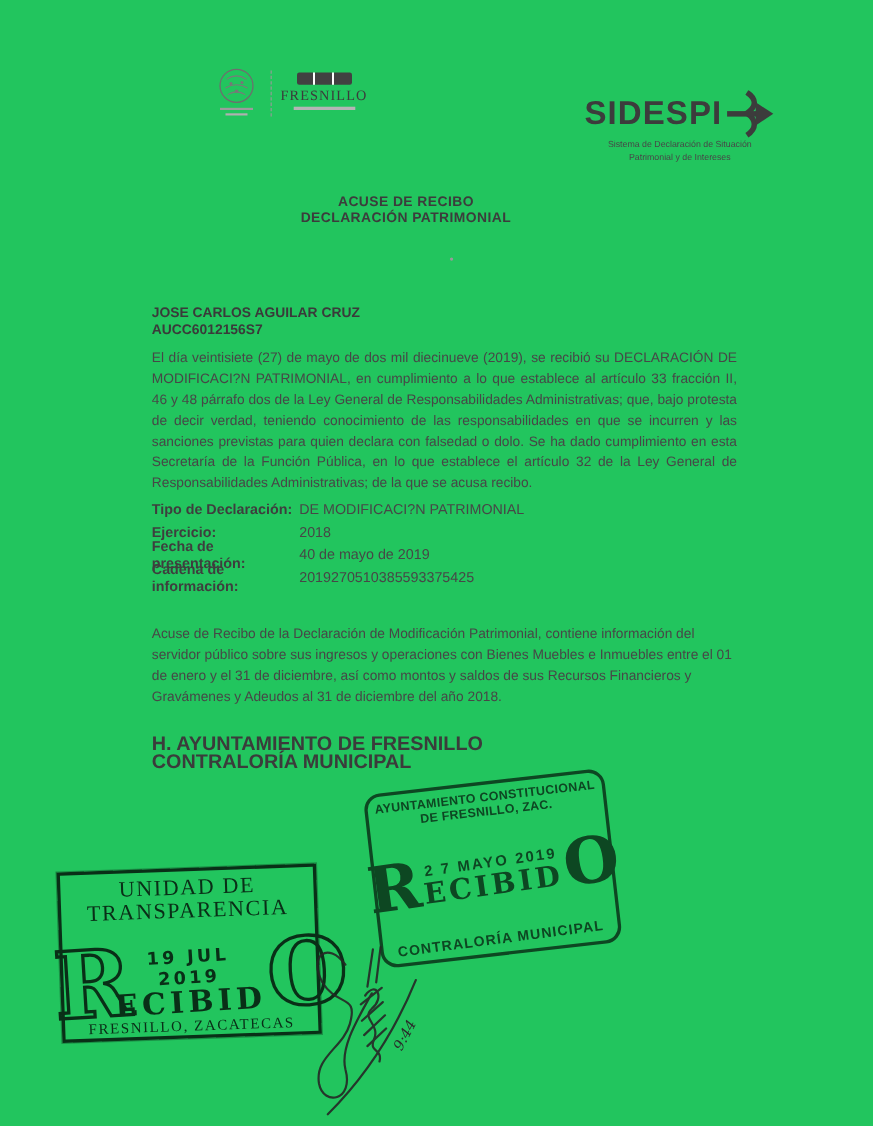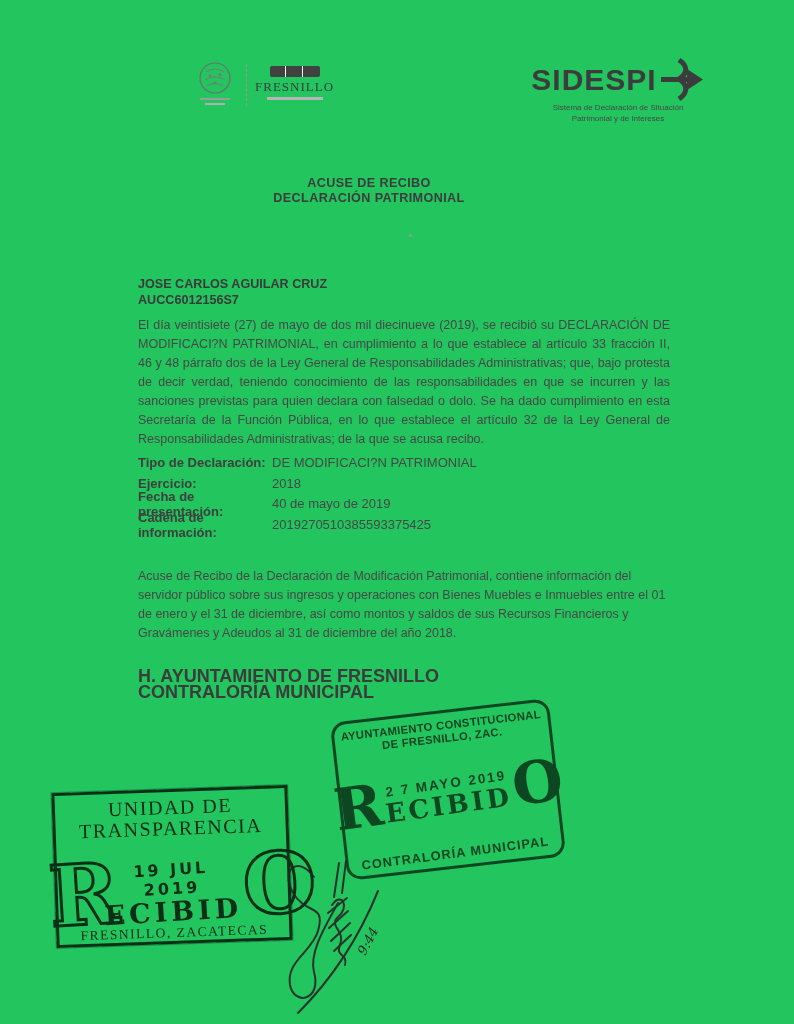--- a/index.html
+++ b/index.html
@@ -14,21 +14,21 @@
   .muni-logo{left:196px;top:60px;display:flex;align-items:flex-start;gap:8px;}
   .crest{width:42px;height:52px;}
   .logo-div{width:0;height:42px;border-left:1px dashed #9a9a9a;margin-top:4px;}
   .muni-right{display:flex;flex-direction:column;align-items:center;margin-top:6px;}
   .banner{width:50px;height:11px;border-radius:2px;
     background:linear-gradient(90deg,#414141 0 30%,#fff 30% 33%,#414141 33% 64%,#fff 64% 67%,#414141 67% 100%);}
   .wordmark{font-family:"Liberation Serif",serif;font-size:13px;letter-spacing:1px;color:#3b3b3b;margin-top:2px;}
   .tagline-bar{width:56px;height:3px;background:#b5b5b5;margin-top:2px;}
 
   .sidespi{left:528px;top:58px;width:180px;text-align:center;}
-  .sidespi-row{display:flex;align-items:center;justify-content:center;gap:2px;}
+  .sidespi-row{display:flex;align-items:center;justify-content:center;gap:2px;margin-top:24px;}
   .sidespi-word{font-size:30px;font-weight:800;letter-spacing:1px;color:#3c3c3c;}
   .sidespi-sub{font-size:8px;line-height:10px;color:#474747;margin-top:1px;}
 
   
   .doc-title{left:0;top:176px;width:738px;text-align:center;font-size:12.6px;line-height:15px;color:#3c3c3c;letter-spacing:0.4px;font-weight:bold;}
 
   
   .declarant{left:138px;top:277px;font-weight:bold;font-size:12.6px;line-height:15.6px;color:#3a3a3a;}
 
   .para{font-size:12.5px;line-height:19px;color:#474747;}

